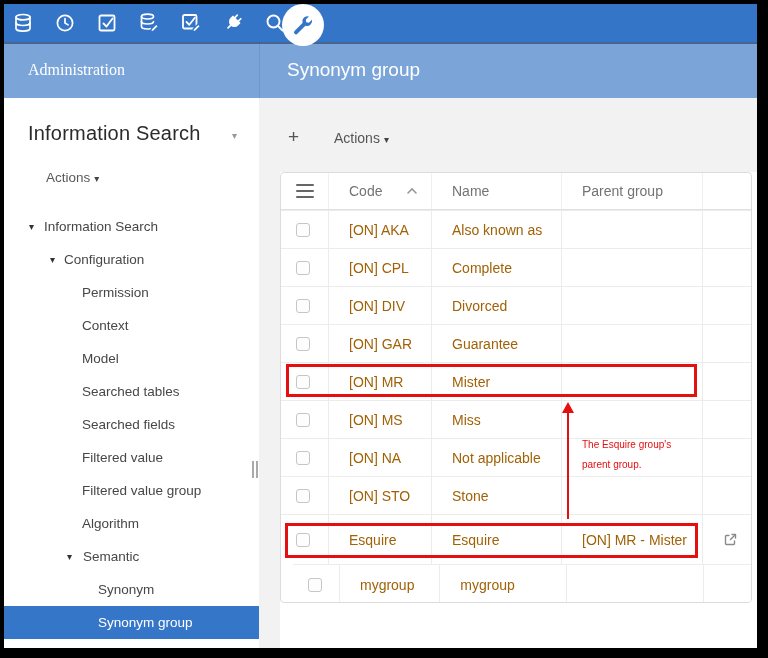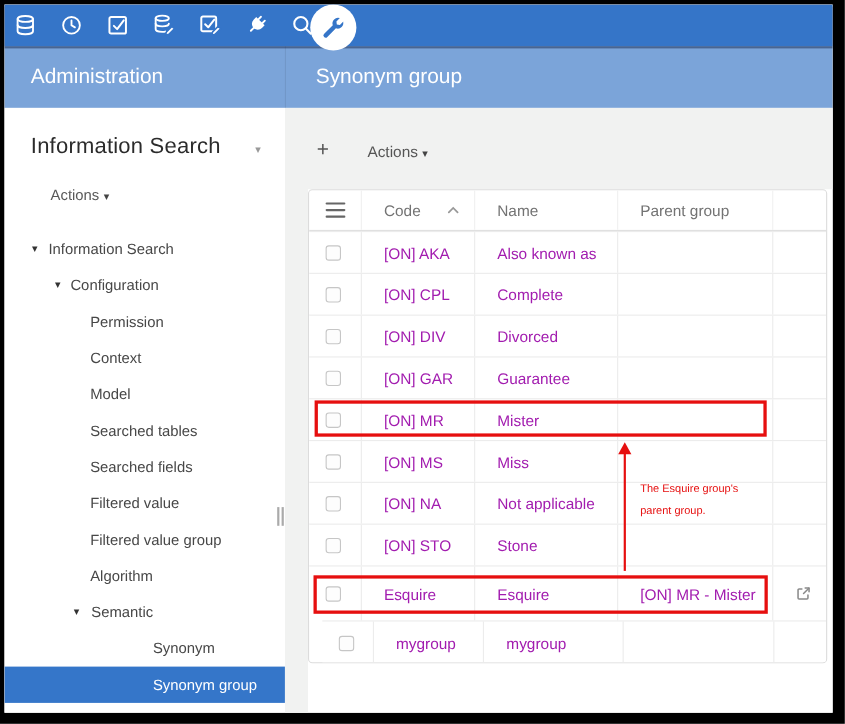--- a/index.html
+++ b/index.html
@@ -14,52 +14,52 @@
   .window{position:absolute;left:4px;top:4px;width:753px;height:644px;background:#fff;overflow:hidden;}
 
   
   .topbar{position:absolute;left:0;top:0;width:753px;height:38px;background:var(--topbar-blue);box-shadow:0 2px 0 rgba(10,25,60,.45);z-index:5;}
   .topbar-icons{position:absolute;left:8px;top:0;height:38px;display:flex;align-items:center;gap:20px;}
   .tb-icon{width:22px;height:22px;display:flex;align-items:center;justify-content:center;cursor:pointer;}
   .wrench-circle{position:absolute;left:278px;top:0;width:42px;height:42px;border-radius:50%;background:#fff;display:flex;align-items:center;justify-content:center;z-index:6;cursor:pointer;}
 
   
   .band{position:absolute;left:0;top:38px;width:753px;height:56px;background:var(--band-blue);color:#fff;z-index:2;}
-  .band-left{position:absolute;left:24px;top:0;height:56px;display:flex;align-items:center;font-size:19px;}
+  .band-left{position:absolute;left:24px;top:0;height:56px;display:flex;align-items:center;font-size:16px;font-family:Liberation Serif, serif;}
   .band-divider{position:absolute;left:255px;top:0;width:1px;height:56px;background:rgba(0,0,0,.08);}
   .band-right{position:absolute;left:283px;top:0;height:56px;display:flex;align-items:center;font-size:19px;}
 
   
   .sidebar{position:absolute;left:0;top:94px;width:255px;height:550px;background:#fff;z-index:1;padding-left:10px;}
   .sb-title{position:absolute;left:24px;top:24px;font-size:20px;color:#2b2b2b;letter-spacing:.2px;}
   .sb-title-caret{position:absolute;left:228px;top:32px;font-size:10px;color:#999;cursor:pointer;}
   .sb-actions{position:absolute;left:42px;top:72px;font-size:13.5px;color:#595959;cursor:pointer;}
   .sb-actions .dd{font-size:10px;color:#444;margin-left:4px;}
   .tree{position:absolute;left:0;top:112px;width:255px;}
   .titem{position:relative;height:33px;line-height:33px;font-size:13.5px;color:#474747;cursor:pointer;white-space:nowrap;}
   .titem .caret{position:absolute;top:0;font-size:10px;color:#333;}
   .titem.l0 .caret{left:25px}.titem.l0 .tlabel{padding-left:40px;display:inline-block;}
   .titem.l1 .caret{left:46px}.titem.l1 .tlabel{padding-left:60px;display:inline-block;}
   .titem.l2 .tlabel{padding-left:78px;display:inline-block;}
   .titem.l2c .caret{left:63px}.titem.l2c .tlabel{padding-left:79px;display:inline-block;}
-  .titem.l3 .tlabel{padding-left:94px;display:inline-block;margin-left:41px;}
+  .titem.l3 .tlabel{padding-left:94px;display:inline-block;}
   .titem.sel{background:var(--selection-blue);color:#fff;}
   .sb-scrollthumb{position:absolute;left:248px;top:363px;width:6px;height:17px;background:#fff;border-left:2px solid #aaa;border-right:2px solid #aaa;cursor:grab;}
 
   
   .main{position:absolute;left:255px;top:94px;width:498px;height:550px;background:#fff;}
   .toolbar-band{position:absolute;left:0;top:0;width:498px;height:74px;background:#f1f2f1;}
   .gutter{position:absolute;left:0;top:0;width:21px;height:550px;background:#f1f2f1;}
   .add-btn{position:absolute;left:29px;top:28px;font-size:19px;color:#555;cursor:pointer;}
   .m-actions{position:absolute;left:75px;top:32px;font-size:14px;color:#555;cursor:pointer;}
   .m-actions .dd{font-size:10px;color:#444;margin-left:4px;}
 
   .card{position:absolute;left:21px;top:74px;width:472px;height:431px;background:#fff;border:1px solid #dcdcdc;border-radius:4px;overflow:hidden;}
   .thead{display:flex;height:37px;border-bottom:1px solid var(--table-border);color:#737373;font-size:14px;}
-  .trow{display:flex;height:38px;border-top:1px solid #ececec;color:#a21caf;font-size:14px;cursor:pointer;background:#fff;}
+  .trow{display:flex;height:38px;border-top:1px solid #ececec;color:#a16207;font-size:14px;cursor:pointer;background:#fff;}
   .trow:first-of-type{border-top:none;}
   .trow.tall{height:50px;}
   .trow.last{height:40px;margin-left:12px;}
   .cell{display:flex;align-items:center;overflow:hidden;white-space:nowrap;}
   .c-check{width:47px;padding-left:15px;}
   .c-code{width:103px;padding-left:20px;border-left:1px solid #ececec;}
   .c-name{width:130px;padding-left:20px;border-left:1px solid #ececec;}
   .c-parent{width:141px;padding-left:20px;border-left:1px solid #ececec;}
   .c-icon{width:49px;padding-left:20px;border-left:1px solid #ececec;}
   .thead .c-code,.thead .c-name,.thead .c-parent,.thead .c-icon{border-left:1px solid #f0f0f0;}

